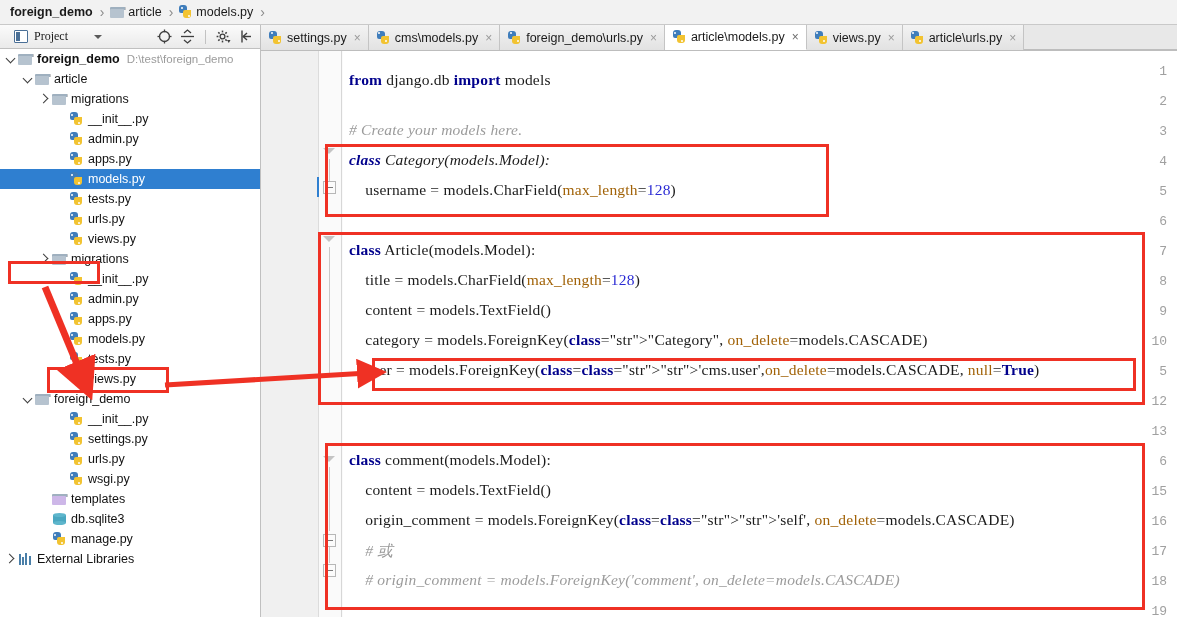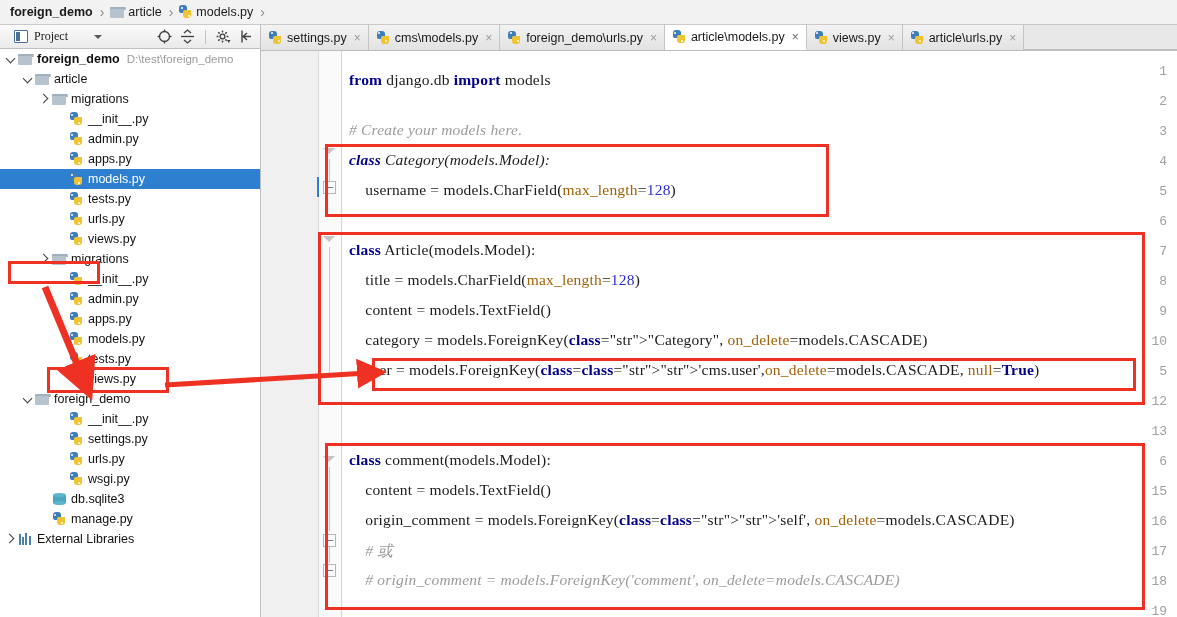--- a/index.html
+++ b/index.html
@@ -553,20 +553,31 @@
             <span class="d1"></span>
             <span class="d2"></span>
           </span>
         </span>
         <span class="rtext" style="">wsgi.py</span>
       </div>
       <div class="row">
         <span style="display:inline-block;width:38px"></span>
         <span class="arrow"></span>
         <span class="ric">
+          <span class="ic ic-folder plain">
+            <span class="tab"></span>
+            <span class="body"></span>
+          </span>
+        </span>
+        <span class="rtext" style="">templates</span>
+      </div>
+      <div class="row">
+        <span style="display:inline-block;width:38px"></span>
+        <span class="arrow"></span>
+        <span class="ric">
           <span class="ic ic-db">
             <span class="b"></span>
             <span class="e" style="top:0"></span>
             <span class="e" style="top:8px"></span>
           </span>
         </span>
         <span class="rtext" style="">db.sqlite3</span>
       </div>
       <div class="row">
         <span style="display:inline-block;width:38px"></span>

